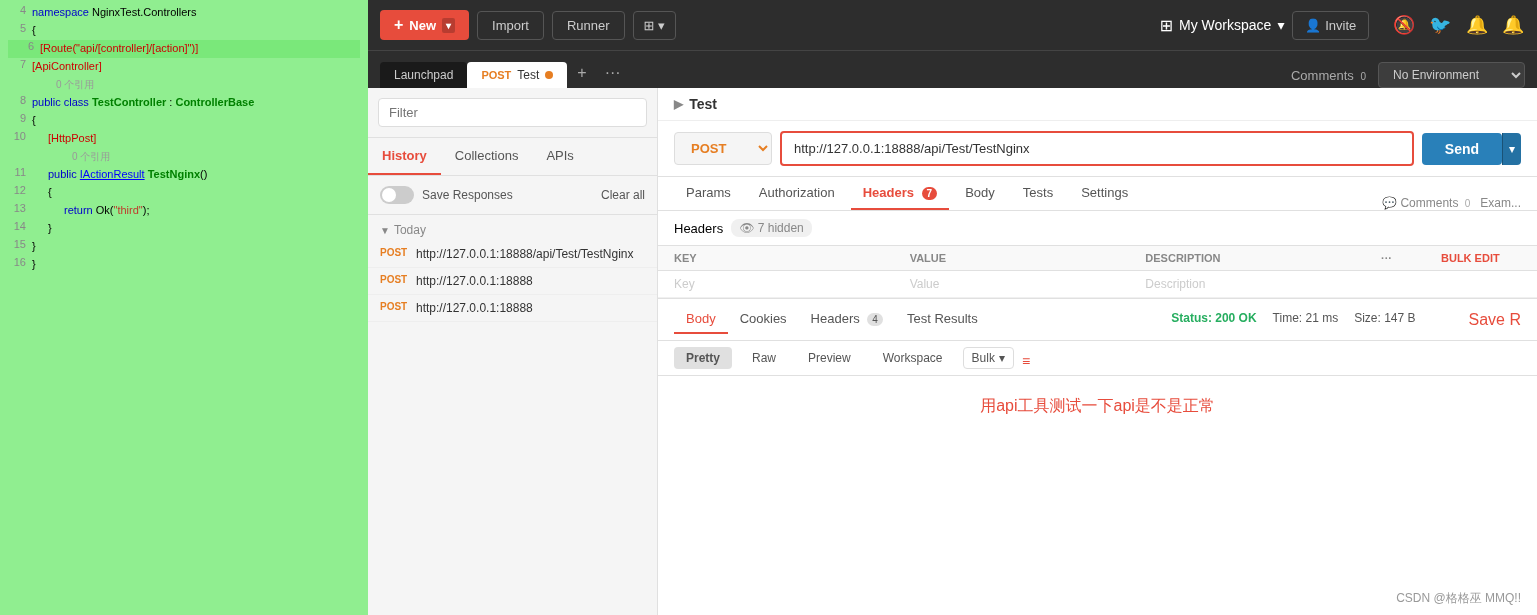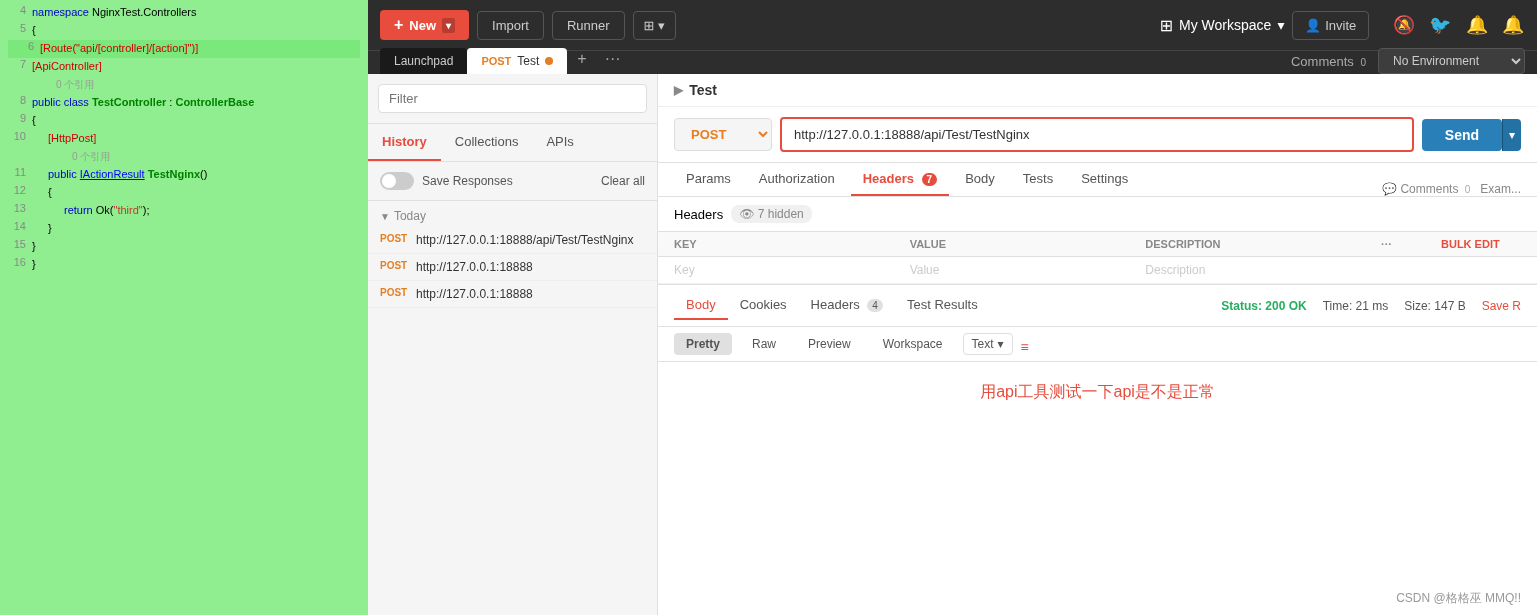--- a/index.html
+++ b/index.html
@@ -103,21 +103,21 @@
       padding: 6px 12px;
       font-size: 13px;
       cursor: pointer;
     }
     .nav-icons { display: flex; gap: 14px; color: #aaa; font-size: 18px; margin-left: 16px; }
     .nav-icon { cursor: pointer; }
 
     
     .tabs-bar {
       background: #2d2d2d;
-      height: 24px;
+      height: 38px;
       display: flex;
       align-items: flex-end;
       padding: 0 12px;
       border-top: 1px solid #444;
       flex-shrink: 0;
     }
     .tab-item {
       background: #1a1a1a;
       color: #ccc;
       padding: 6px 14px;
@@ -399,21 +399,21 @@
       margin-left: 4px;
     }
     .resp-status {
       margin-left: auto;
       display: flex;
       gap: 16px;
       font-size: 12px;
     }
     .status-ok { color: #27ae60; font-weight: bold; }
     .status-info { color: #555; }
-    .save-resp { color: #e74c3c; font-size: 12px; cursor: pointer; }
+    .save-resp { color: #e74c3c; font-size: 16px; cursor: pointer; margin-left: 37px; }
 
     
     .resp-format-bar {
       display: flex;
       align-items: flex-end;
       padding: 6px 16px;
       gap: 8px;
       border-bottom: 1px solid #e0e0e0;
     }
     .fmt-btn {
@@ -689,21 +689,21 @@
           <span class="save-resp">Save R</span>
         </div>
       </div>
 
       <div class="resp-format-bar">
         <button class="fmt-btn active">Pretty</button>
         <button class="fmt-btn">Raw</button>
         <button class="fmt-btn">Preview</button>
         <button class="fmt-btn">Workspace</button>
         <div class="fmt-select">
-          <span>Text</span>
+          <span>Bulk</span>
           <span>▾</span>
         </div>
         <span class="fmt-icon">≡</span>
       </div>
 
 
       <div class="annotation-text">用api工具测试一下api是不是正常</div>
     </div>
   </div>
 </div>

